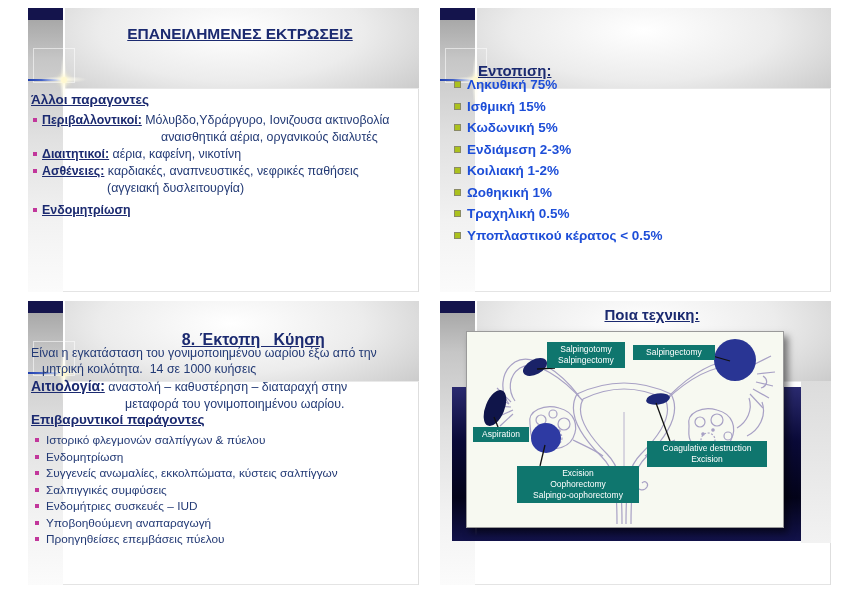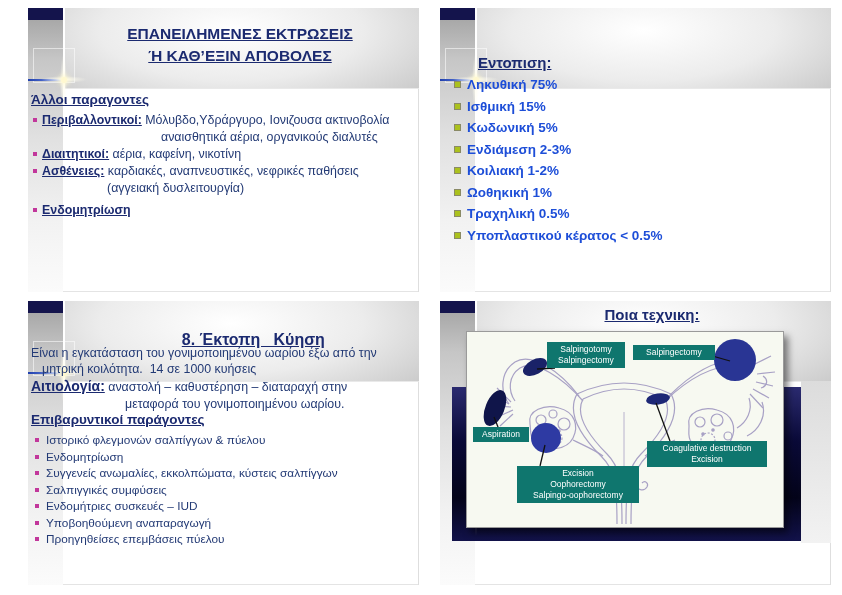--- a/index.html
+++ b/index.html
@@ -47,21 +47,21 @@
   #s1 .slide-title{top:15px;font-size:15.5px;line-height:1.4;}
   .s1-body{position:absolute;left:3px;top:84px;right:2px;z-index:6;}
   .s1-heading{font-size:13.5px;margin:0 0 5px 0;}
   .s1-line{font-size:12.4px;line-height:17px;position:relative;padding-left:11px;color:#233a75;}
   .s1-line .sq{left:2px;top:6px;}
   .s1-cont-a{padding-left:130px;}
   .s1-cont-b{padding-left:76px;}
   .s1-last{margin-top:5px;}
 
   
-  .s2-heading{position:absolute;left:38px;top:46px;font-size:15px;font-weight:bold;
+  .s2-heading{position:absolute;left:38px;top:54px;font-size:15px;font-weight:bold;
               color:#1b2a70;z-index:6;}
   .s2-list{position:absolute;left:15px;top:66px;z-index:6;}
   .s2-item{position:relative;padding-left:12px;font-size:13.5px;font-weight:bold;
            color:#1d4ed8;line-height:21.5px;white-space:nowrap;}
   .s2-item .sq{left:0;top:8px;width:5px;height:5px;}
 
   
   #s3 .slide-title{top:12px;font-size:16px;white-space:pre;}
   .s3-intro1{position:absolute;left:3px;top:45px;font-size:12.4px;z-index:6;white-space:nowrap;}
   .s3-intro2{position:absolute;left:14px;top:61px;font-size:12.4px;z-index:6;white-space:pre;}
@@ -103,21 +103,20 @@
     <div class="ghost-rect"></div>
     <div class="strip-line"></div>
     <div class="corner"></div>
     <div class="accent-h"></div>
     <div class="glow-h"></div>
     <div class="glow-v"></div>
     <div class="glow-core"></div>
 
     <div class="slide-title">
       <span class="u" style="display:block">ΕΠΑΝΕΙΛΗΜΕΝΕΣ ΕΚΤΡΩΣΕΙΣ</span>
-      <span class="u" style="display:block">Ή ΚΑΘ’ΕΞΙΝ ΑΠΟΒΟΛΕΣ</span>
     </div>
 
     <div class="s1-body">
       <div class="s1-heading term">Άλλοι παραγοντες</div>
       <div class="s1-line nowrap">
         <span class="sq pink"></span><span class="term">Περιβαλλοντικοί:</span><span> Μόλυβδο,Υδράργυρο, Ιονιζουσα ακτινοβολία</span>
       </div>
       <div class="s1-line s1-cont-a">αναισθητικά αέρια, οργανικούς διαλυτές</div>
       <div class="s1-line nowrap">
         <span class="sq pink"></span><span class="term">Διαιτητικοί:</span><span> αέρια, καφείνη, νικοτίνη</span>

